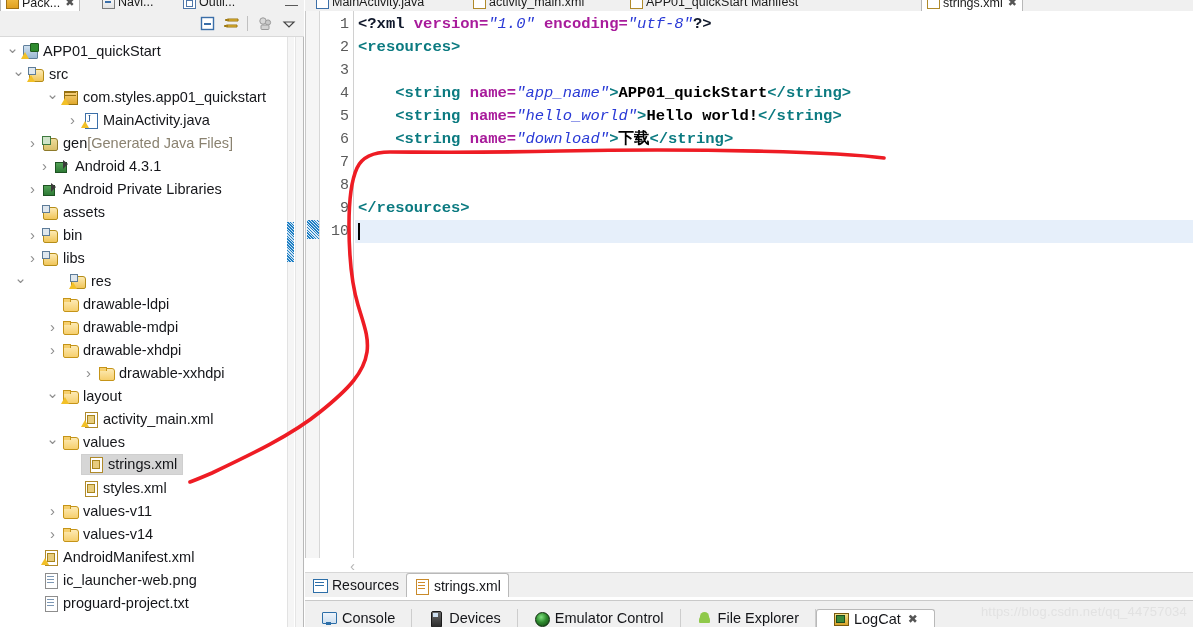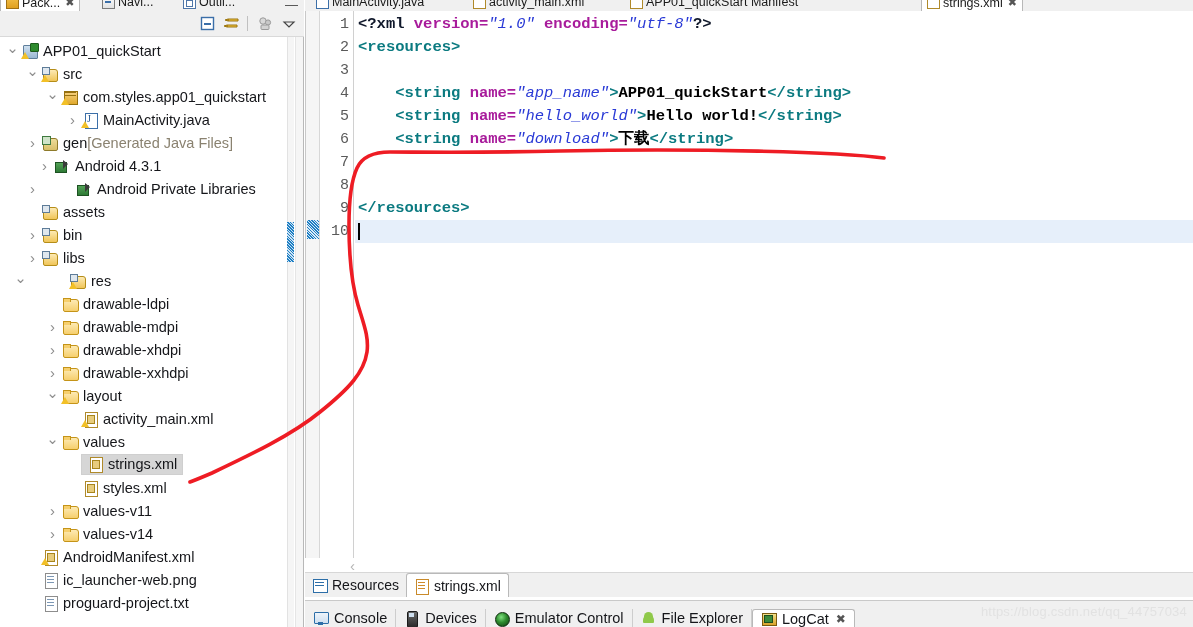--- a/index.html
+++ b/index.html
@@ -348,21 +348,21 @@
   #bottom-tabs {
     position: absolute; left: 0; top: 600px;
     width: 888px; height: 27px;
     background: #f0f0f0;
     border-top: 1px solid #c9c9c9;
     display: flex; align-items: flex-end;
   }
   .btab {
     height: 18px;
     display: flex; align-items: center;
-    padding: 0 8px;
+    padding: 0 16px;
     font-size: 14.5px; color: #15161a;
     white-space: nowrap;
     border-right: 1px solid #cdcdcd;
   }
   .btab:last-child { border-right: none; }
   .btab.active {
     background: #ffffff;
     border: 1px solid #b9b9b9;
     border-bottom: none;
     border-radius: 3px 3px 0 0;
@@ -502,21 +502,21 @@
     <div id="tree">
         <div class="node" style="padding-left: 4px;">
           <span class="arrow down"></span>
           <span class="nlabel-wrap" style="display: inline-flex; align-items: center;">
             <span class="nicon i-project">
               <span class="warn"></span>
             </span>
             <span class="nlabel">APP01_quickStart</span>
           </span>
         </div>
-        <div class="node" style="padding-left: 24px;">
+        <div class="node" style="padding-left: 10px;">
           <span class="arrow down"></span>
           <span class="nlabel-wrap" style="display: inline-flex; align-items: center;">
             <span class="nicon i-srcfolder">
               <span class="warn"></span>
             </span>
             <span class="nlabel">src</span>
           </span>
         </div>
         <div class="node" style="padding-left: 44px;">
           <span class="arrow down"></span>
@@ -544,21 +544,21 @@
             <span class="nlabel dim"> [Generated Java Files]</span>
           </span>
         </div>
         <div class="node" style="padding-left: 36px;">
           <span class="arrow right"></span>
           <span class="nlabel-wrap" style="display: inline-flex; align-items: center;">
             <span class="nicon i-lib"></span>
             <span class="nlabel">Android 4.3.1</span>
           </span>
         </div>
-        <div class="node" style="padding-left: 24px; gap: 34px;">
+        <div class="node" style="padding-left: 24px;">
           <span class="arrow right"></span>
           <span class="nlabel-wrap" style="display: inline-flex; align-items: center;">
             <span class="nicon i-lib"></span>
             <span class="nlabel">Android Private Libraries</span>
           </span>
         </div>
         <div class="node" style="padding-left: 24px;">
           <span class="arrow"></span>
           <span class="nlabel-wrap" style="display: inline-flex; align-items: center;">
             <span class="nicon i-srcfolder"></span>
@@ -602,21 +602,21 @@
             <span class="nlabel">drawable-mdpi</span>
           </span>
         </div>
         <div class="node" style="padding-left: 44px;">
           <span class="arrow right"></span>
           <span class="nlabel-wrap" style="display: inline-flex; align-items: center;">
             <span class="nicon i-folder"></span>
             <span class="nlabel">drawable-xhdpi</span>
           </span>
         </div>
-        <div class="node" style="padding-left: 44px;">
+        <div class="node" style="padding-left: 44px; margin-left: 36px;">
           <span class="arrow right"></span>
           <span class="nlabel-wrap" style="display: inline-flex; align-items: center;">
             <span class="nicon i-folder"></span>
             <span class="nlabel">drawable-xxhdpi</span>
           </span>
         </div>
         <div class="node" style="padding-left: 44px;">
           <span class="arrow down"></span>
           <span class="nlabel-wrap" style="display: inline-flex; align-items: center;">
             <span class="nicon i-folder">

